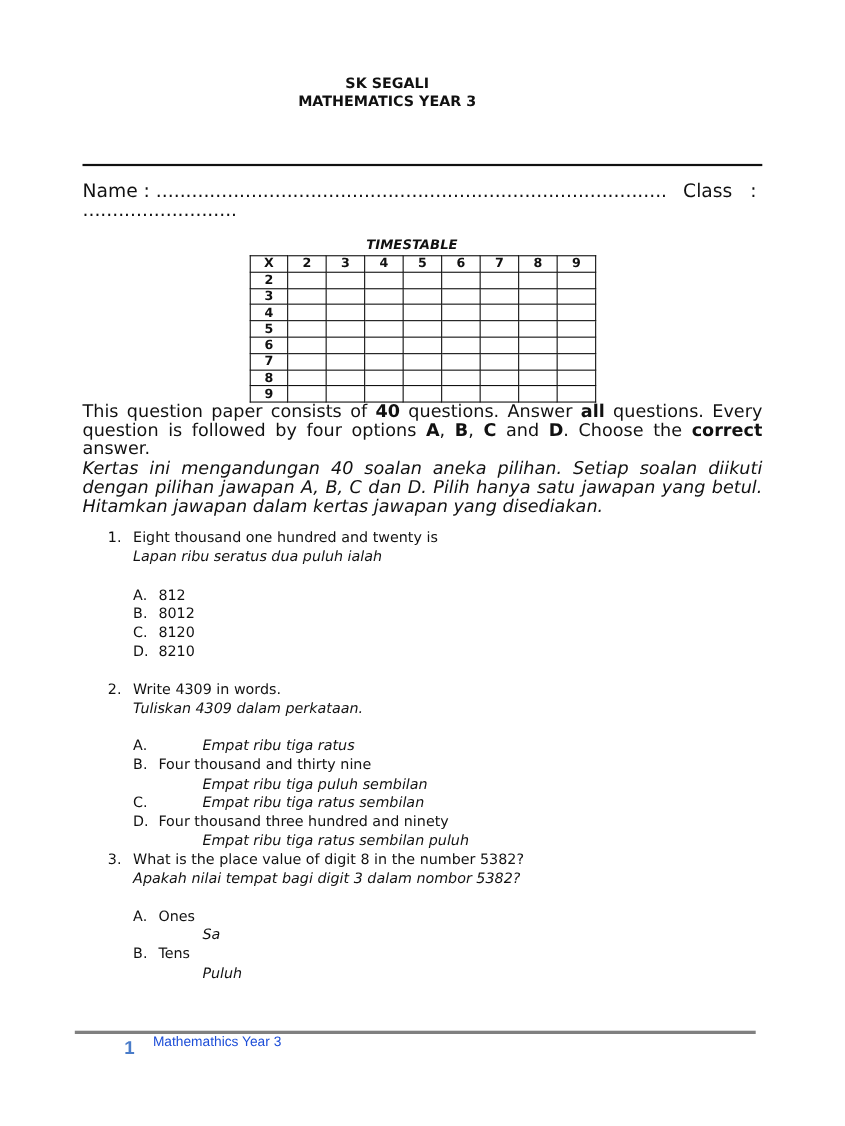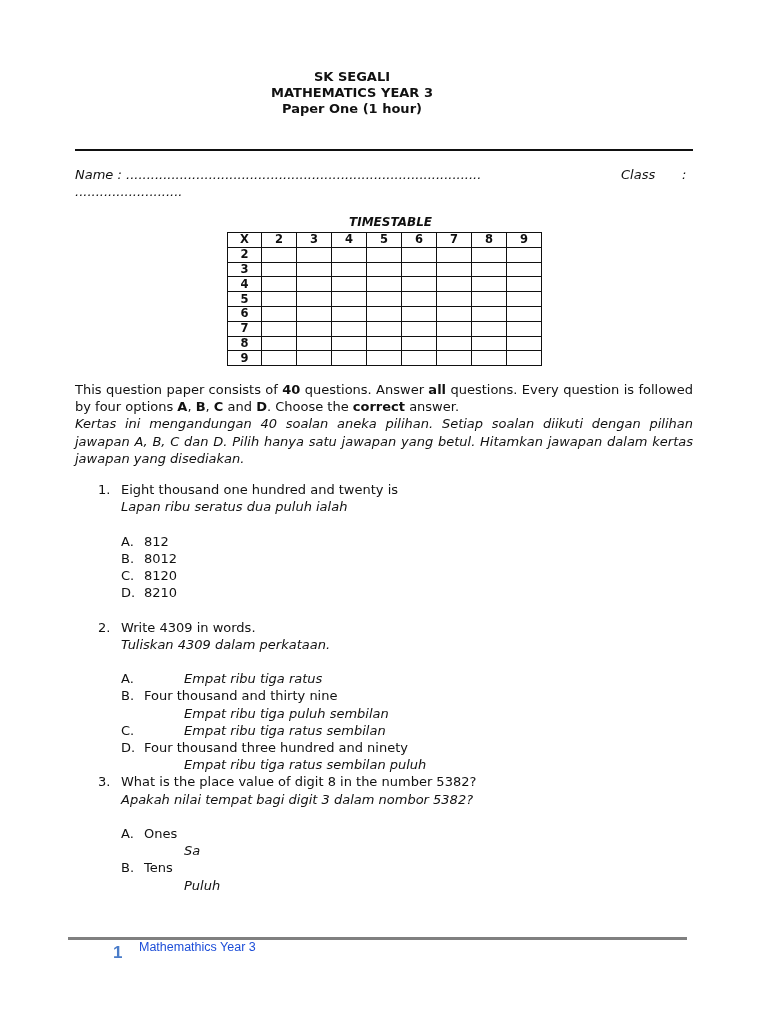--- a/index.html
+++ b/index.html
@@ -20,29 +20,29 @@
       line-height: 16px;
     }
     .rule-top {
       position: absolute;
       left: 75px; top: 149px; width: 618px;
       height: 2px; background: #111111;
     }
     .name-line {
       position: absolute;
       left: 75px; top: 166px; width: 618px;
-      font-size: 13px; line-height: 17px; font-style: italic;
+      font-size: 17px; line-height: 17px;
     }
     .name-line .class-label { position: absolute; left: 546px; top: 0; }
     .name-line .class-colon { position: absolute; left: 607px; top: 0; }
     .name-line .dots2 { position: absolute; left: 0; top: 17px; }
 
     .tt-title {
       position: absolute;
-      left: 233px; top: 215px; width: 315px;
+      left: 217px; top: 215px; width: 315px;
       text-align: center;
       font-weight: bold; font-style: italic;
       font-size: 12px;
     }
     table.tt {
       position: absolute;
       left: 227px; top: 232px;
       border-collapse: collapse;
       font-size: 11.5px;
       font-weight: bold;
@@ -51,22 +51,22 @@
       border: 1px solid #111111;
       width: 35px; height: 14.8px;
       text-align: center;
       padding: 0;
       line-height: 13px;
     }
     table.tt td.first { width: 34px; }
 
     .instructions {
       position: absolute;
-      left: 75px; top: 381px; width: 618px;
-      font-size: 13px; line-height: 17.2px;
+      left: 75px; top: 365px; width: 618px;
+      font-size: 16px; line-height: 17.2px;
       text-align: justify;
     }
     .instructions .ms { font-style: italic; }
     .instructions b { font-weight: bold; }
 
     .questions {
       position: absolute;
       left: 75px; top: 481px; width: 618px;
       font-size: 13px; line-height: 17.2px;
     }
@@ -99,21 +99,20 @@
       font-size: 12.5px;
       color: #1d4ed8;
     }
   </style>
 </head>
 <body>
 
 <div class="header">
   <div>SK SEGALI</div>
   <div>MATHEMATICS YEAR 3</div>
-  <div>Paper One (1 hour)</div>
 </div>
 <div class="rule-top"></div>
 
 <div class="name-line">
   <span>Name : ......................................................................................</span>
   <span class="class-label">Class</span>
   <span class="class-colon">:</span>
   <span class="dots2">..........................</span>
 </div>
 

